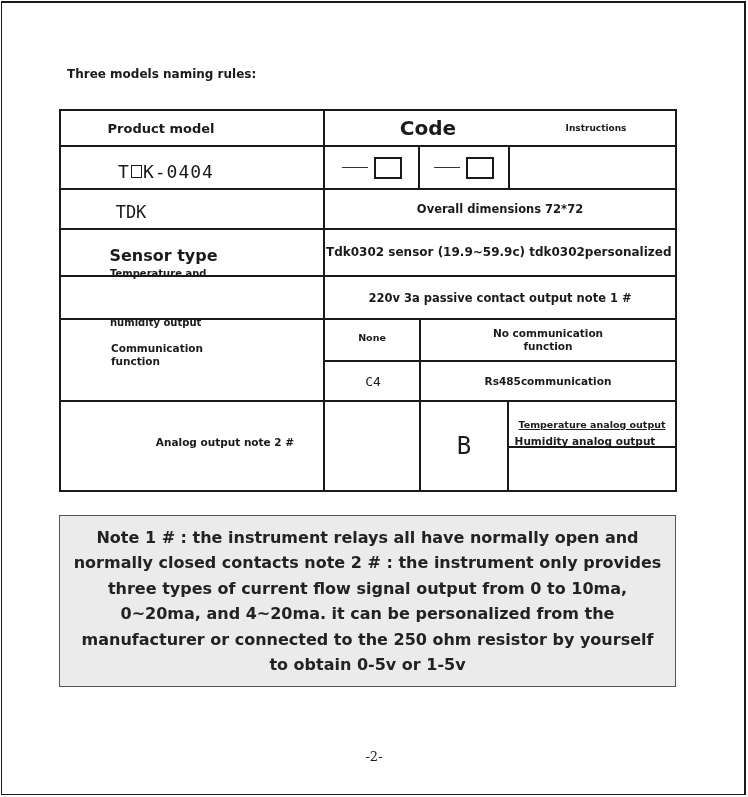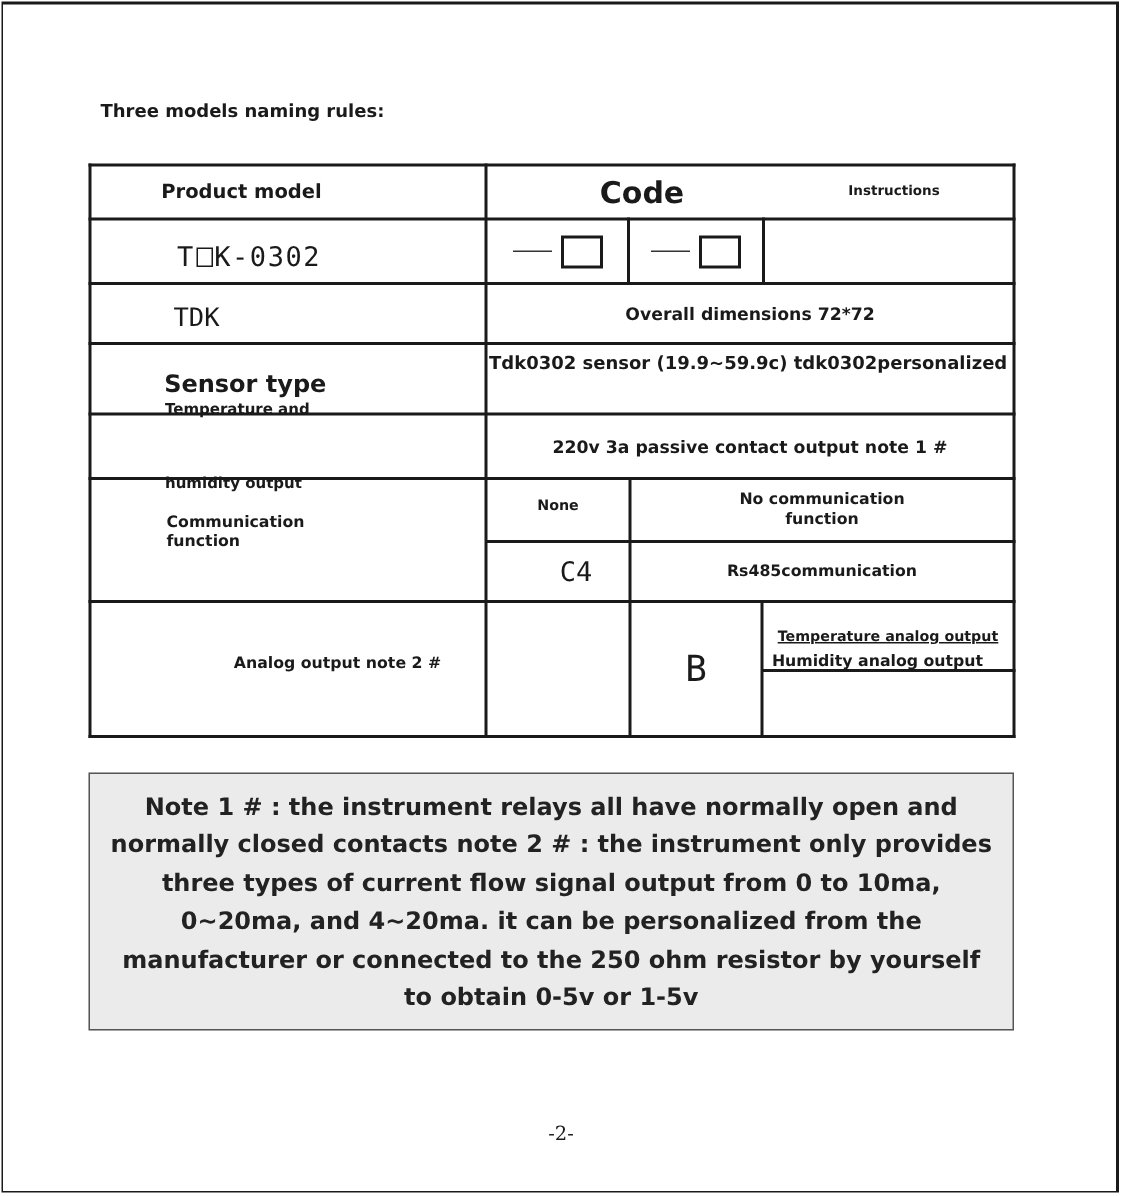--- a/index.html
+++ b/index.html
@@ -51,55 +51,55 @@
   <div class="vline" style="left:419px; top:318px; height:174px;"></div>
   <div class="vline" style="left:507px; top:400px; height:92px;"></div>
 
   <div class="cell bold" style="left:61px; top:111px; width:200px; height:34px; font-size:13px;">Product model</div>
   <div class="cell bold" style="left:325px; top:111px; width:206px; height:34px; font-size:20px;">Code</div>
   <div class="cell bold" style="left:540px; top:111px; width:112px; height:34px; font-size:9px;">Instructions</div>
 
   <div class="cell mono" style="left:61px; top:147px; width:210px; height:41px; font-size:18px; padding-top:8px; letter-spacing:1px;">
     <span>T</span>
     <span class="small-box"></span>
-    <span>K-0302</span>
+    <span>K-0404</span>
   </div>
   <div class="cell" style="left:325px; top:147px; width:93px; height:41px;">
     <span class="dash-glyph"></span>
     <span class="box-glyph"></span>
   </div>
   <div class="cell" style="left:420px; top:147px; width:88px; height:41px;">
     <span class="dash-glyph"></span>
     <span class="box-glyph"></span>
   </div>
 
   <div class="cell mono" style="left:61px; top:190px; width:140px; height:38px; font-size:17px; padding-top:6px;">TDK</div>
   <div class="cell bold" style="left:325px; top:190px; width:350px; height:38px; font-size:11.5px;">Overall dimensions 72*72</div>
 
   <div class="cell bold" style="left:61px; top:230px; width:205px; height:45px; font-size:16px; padding-top:5px;">Sensor type</div>
-  <div class="cell bold" style="left:326px; top:220px; width:349px; height:45px; font-size:12px; flex-direction:column; align-items:flex-start; text-align:left; line-height:19px;">
+  <div class="cell bold" style="left:326px; top:230px; width:349px; height:45px; font-size:12px; flex-direction:column; align-items:flex-start; text-align:left; line-height:19px;">
     <span>Tdk0302 sensor (19.9~59.9c) tdk0302personalized</span>
   </div>
 
   <div class="cell bold" style="left:110px; top:277px; width:160px; height:41px; font-size:10px; flex-direction:column; align-items:flex-start; text-align:left; line-height:13px;gap:36px;">
     <span>Temperature and</span>
     <span>humidity output</span>
   </div>
   <div class="cell bold" style="left:325px; top:277px; width:350px; height:41px; font-size:11.5px;">220v 3a passive contact output note 1 #</div>
 
   <div class="cell bold" style="left:111px; top:320px; width:160px; height:80px; font-size:10.5px; flex-direction:column; align-items:flex-start; text-align:left; line-height:13px; padding-bottom:10px;">
     <span>Communication</span>
     <span>function</span>
   </div>
   <div class="cell bold" style="left:325px; top:320px; width:94px; height:40px; font-size:9.5px; padding-bottom:6px;">None</div>
   <div class="cell bold" style="left:421px; top:320px; width:254px; height:40px; font-size:10.5px; flex-direction:column; line-height:13px;">
     <span>No communication</span>
     <span>function</span>
   </div>
-  <div class="cell mono" style="left:325px; top:362px; width:94px; height:38px; font-size:18px;padding-left:24px;">C4</div>
+  <div class="cell mono" style="left:314px; top:362px; width:94px; height:38px; font-size:13px;padding-left:24px;">C4</div>
   <div class="cell bold" style="left:421px; top:362px; width:254px; height:38px; font-size:10.5px; flex-direction:row; line-height:13px;">
     <span>Rs485</span>
     <span>communication</span>
   </div>
 
   <div class="cell bold" style="left:140px; top:402px; width:170px; height:80px; font-size:10.5px;">Analog output note 2 #</div>
   <div class="cell mono" style="left:421px; top:402px; width:86px; height:88px; font-size:24px;">B</div>
   <div class="cell bold" style="left:509px; top:402px; width:166px; height:44px; font-size:9.5px;text-decoration:underline;">Temperature analog output</div>
   <div class="cell bold" style="left:509px; top:420px; width:152px; height:42px; font-size:10.5px;">Humidity analog output</div>
 </div>

